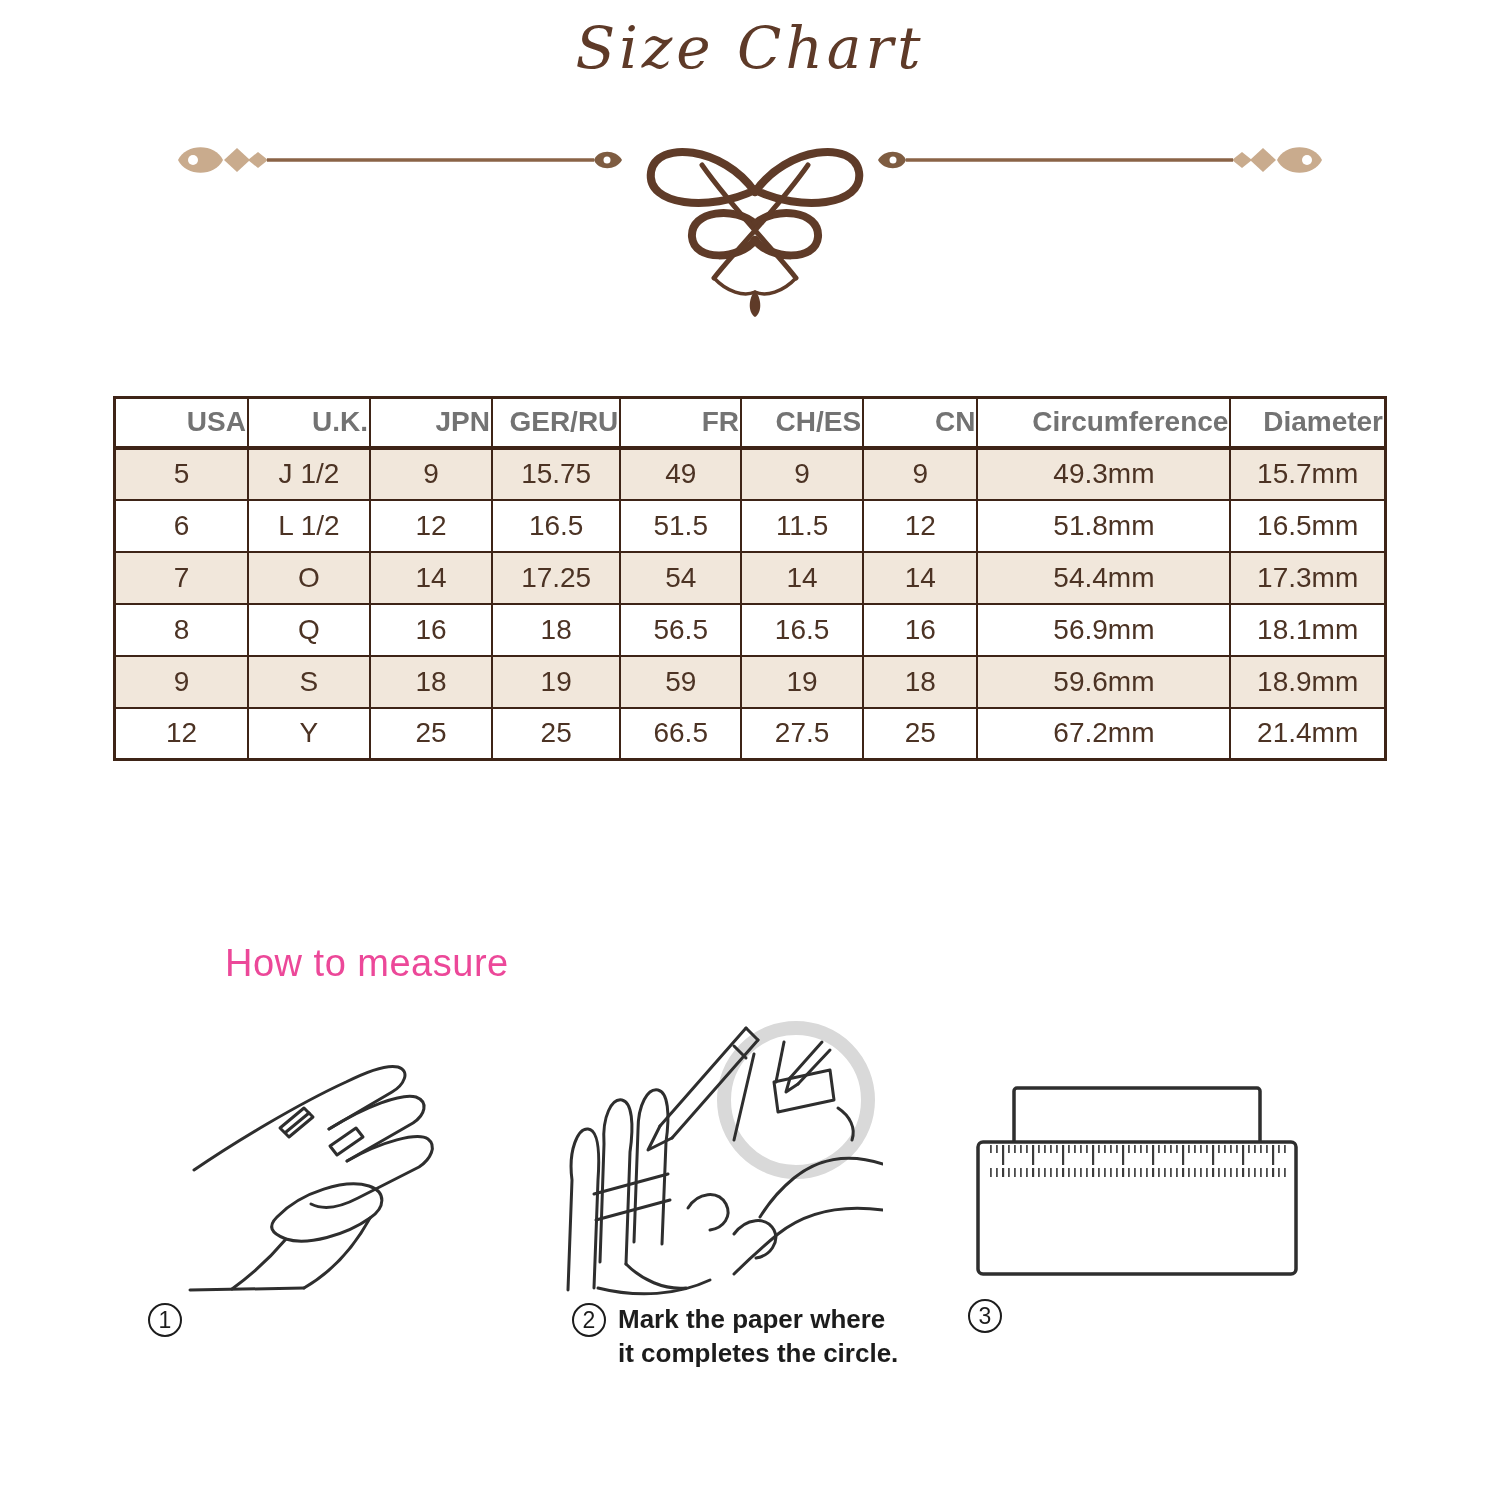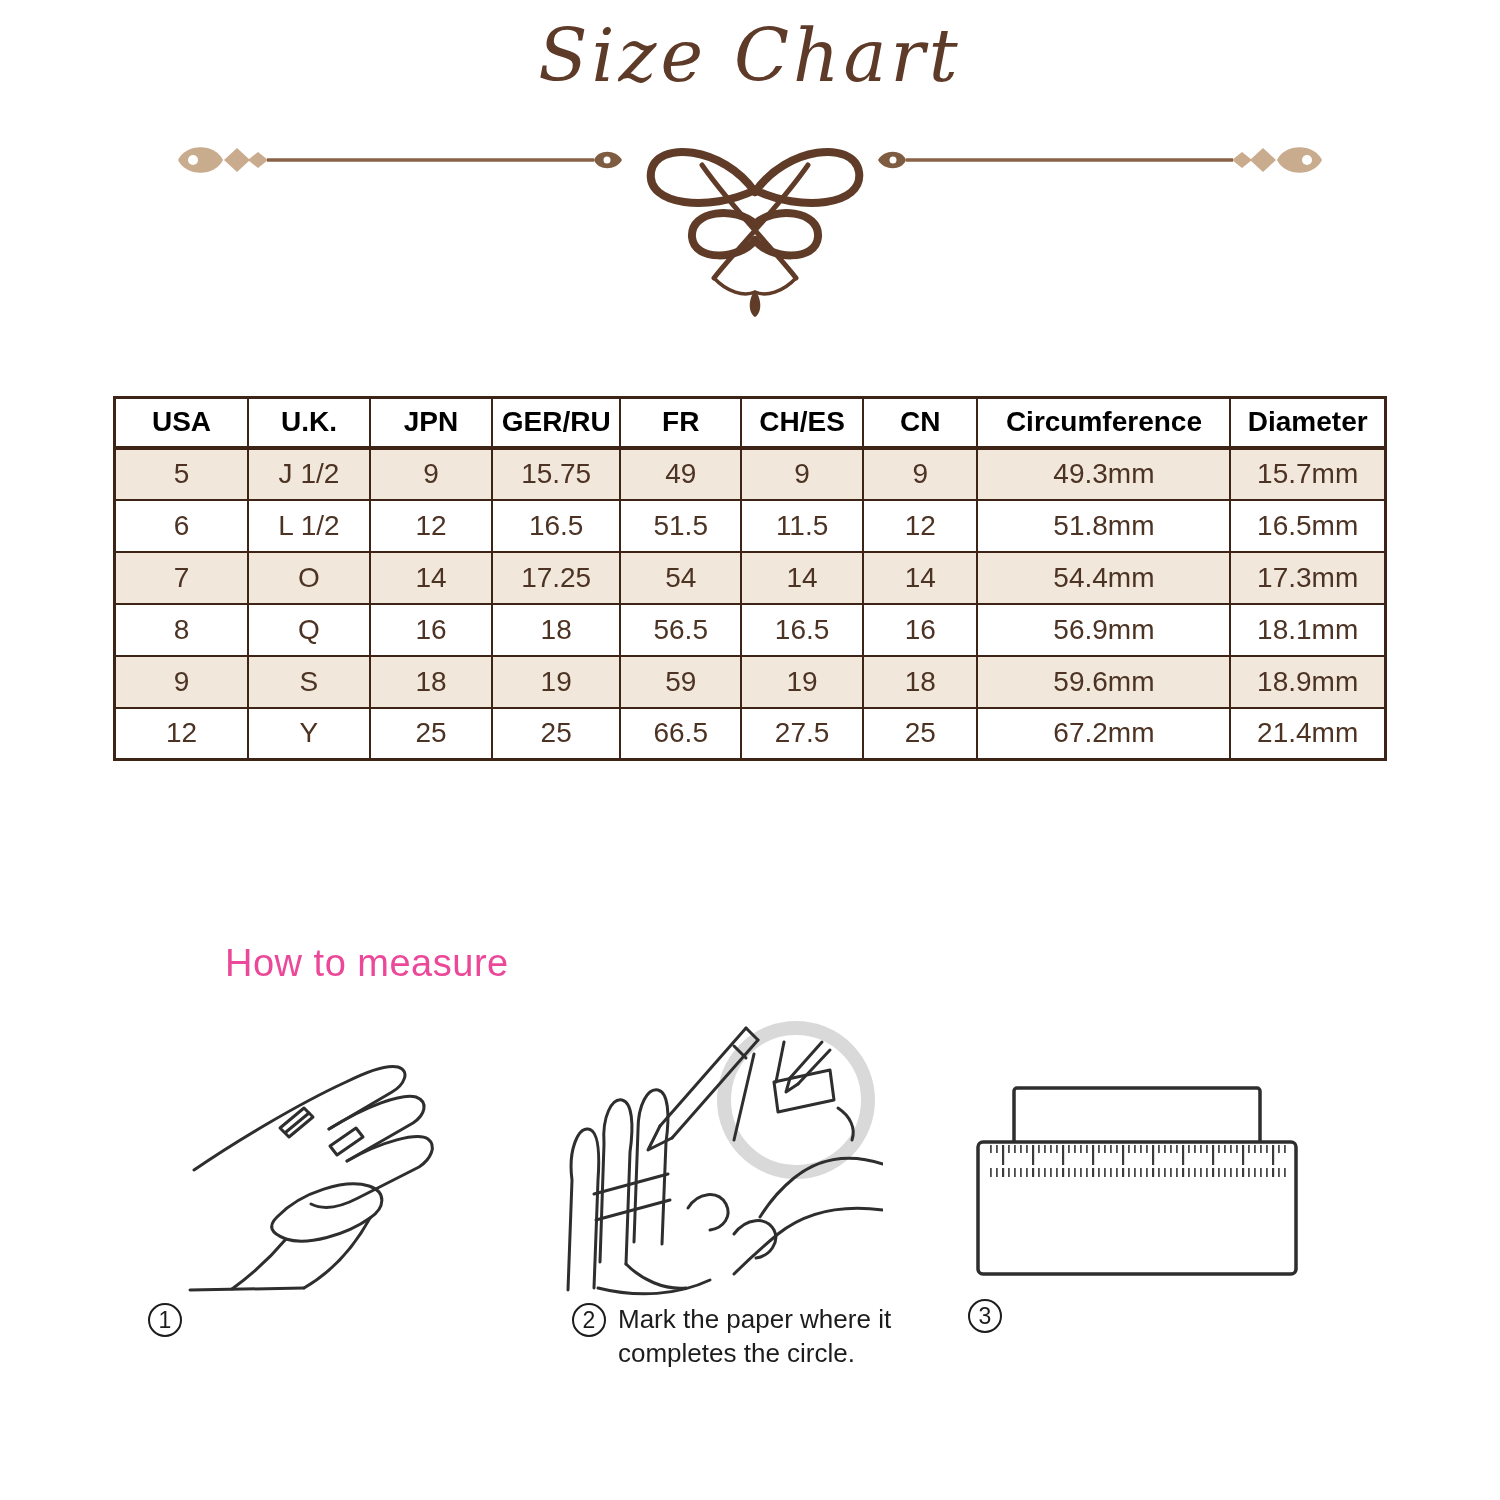--- a/index.html
+++ b/index.html
@@ -11,43 +11,43 @@
     font-family:"Liberation Sans", sans-serif;
     overflow:hidden;
   }
 
   
   .title {
     position:absolute; top:14px; left:0; width:100%;
     text-align:center;
     font-family:"DejaVu Serif", serif;
     font-style:italic;
-    font-size:72px;
+    font-size:58px;
     letter-spacing:4px;
     color:#5e3a28;
   }
 
   
   .ornament { position:absolute; left:170px; top:120px; }
 
   
   .sizes-table {
     position:absolute; left:113px; top:396px; width:1274px;
     border-collapse:collapse; table-layout:fixed;
     color:#4c3324;
   }
   .sizes-table, .sizes-table td, .sizes-table th {
     border:2px solid #3e2417;
   }
   .sizes-table { border-width:3px; }
   .sizes-table th {
     height:50px; font-size:28px; font-weight:bold;
-    text-align:center; background:#ffffff;
+    text-align:right; background:#ffffff;
     border-bottom-width:4px;
-    color:#000000;
+    color:#737373;
   }
   .sizes-table td {
     height:52px; font-size:28px; font-weight:normal;
     text-align:center; background:#ffffff; padding:0;
   }
   .sizes-table tr.alt td { background:#f1e7db; }
 
   
   .howto-heading {
     position:absolute; left:225px; top:942px;
@@ -64,21 +64,21 @@
   }
   .step-1 { left:148px; top:1302px; }
   .step-2 { left:572px; top:1302px; }
   .step-3 { left:968px; top:1298px; }
   .step-num {
     flex:none; width:34px; height:34px; margin-top:1px;
     border:2px solid #1c1c1c; border-radius:50%;
     text-align:center; line-height:31px; font-size:23px;
   }
   .step-text-1 { width:345px; }
-  .step-text-2 { width:285px; }
+  .step-text-2 { width:285px;font-weight:bold; }
   .step-text-3 { width:370px; }
 </style>
 </head>
 <body>
 
 <div class="title">Size Chart</div>
 
 <svg class="ornament" width="1160" height="205" viewBox="0 0 1160 205" aria-hidden="true">
 
   <g>

